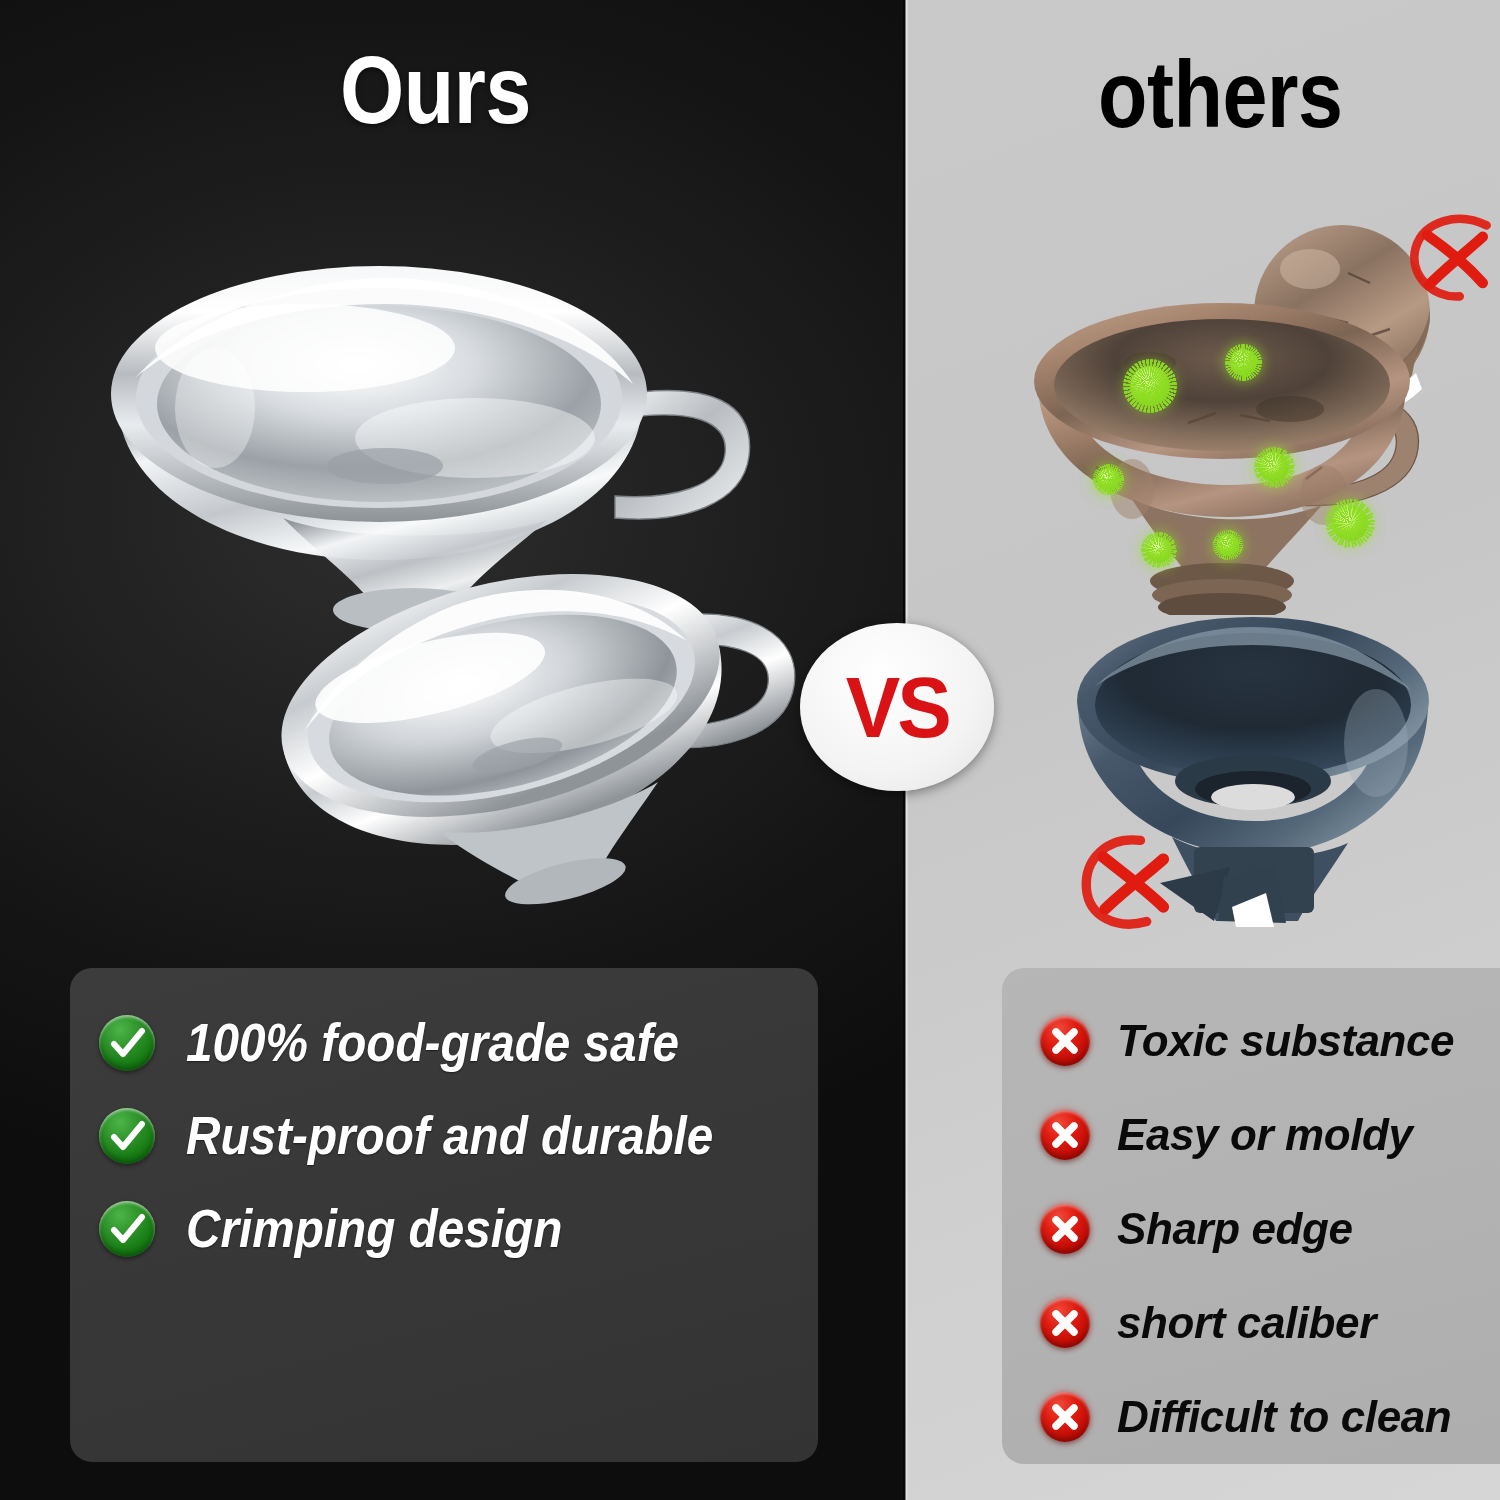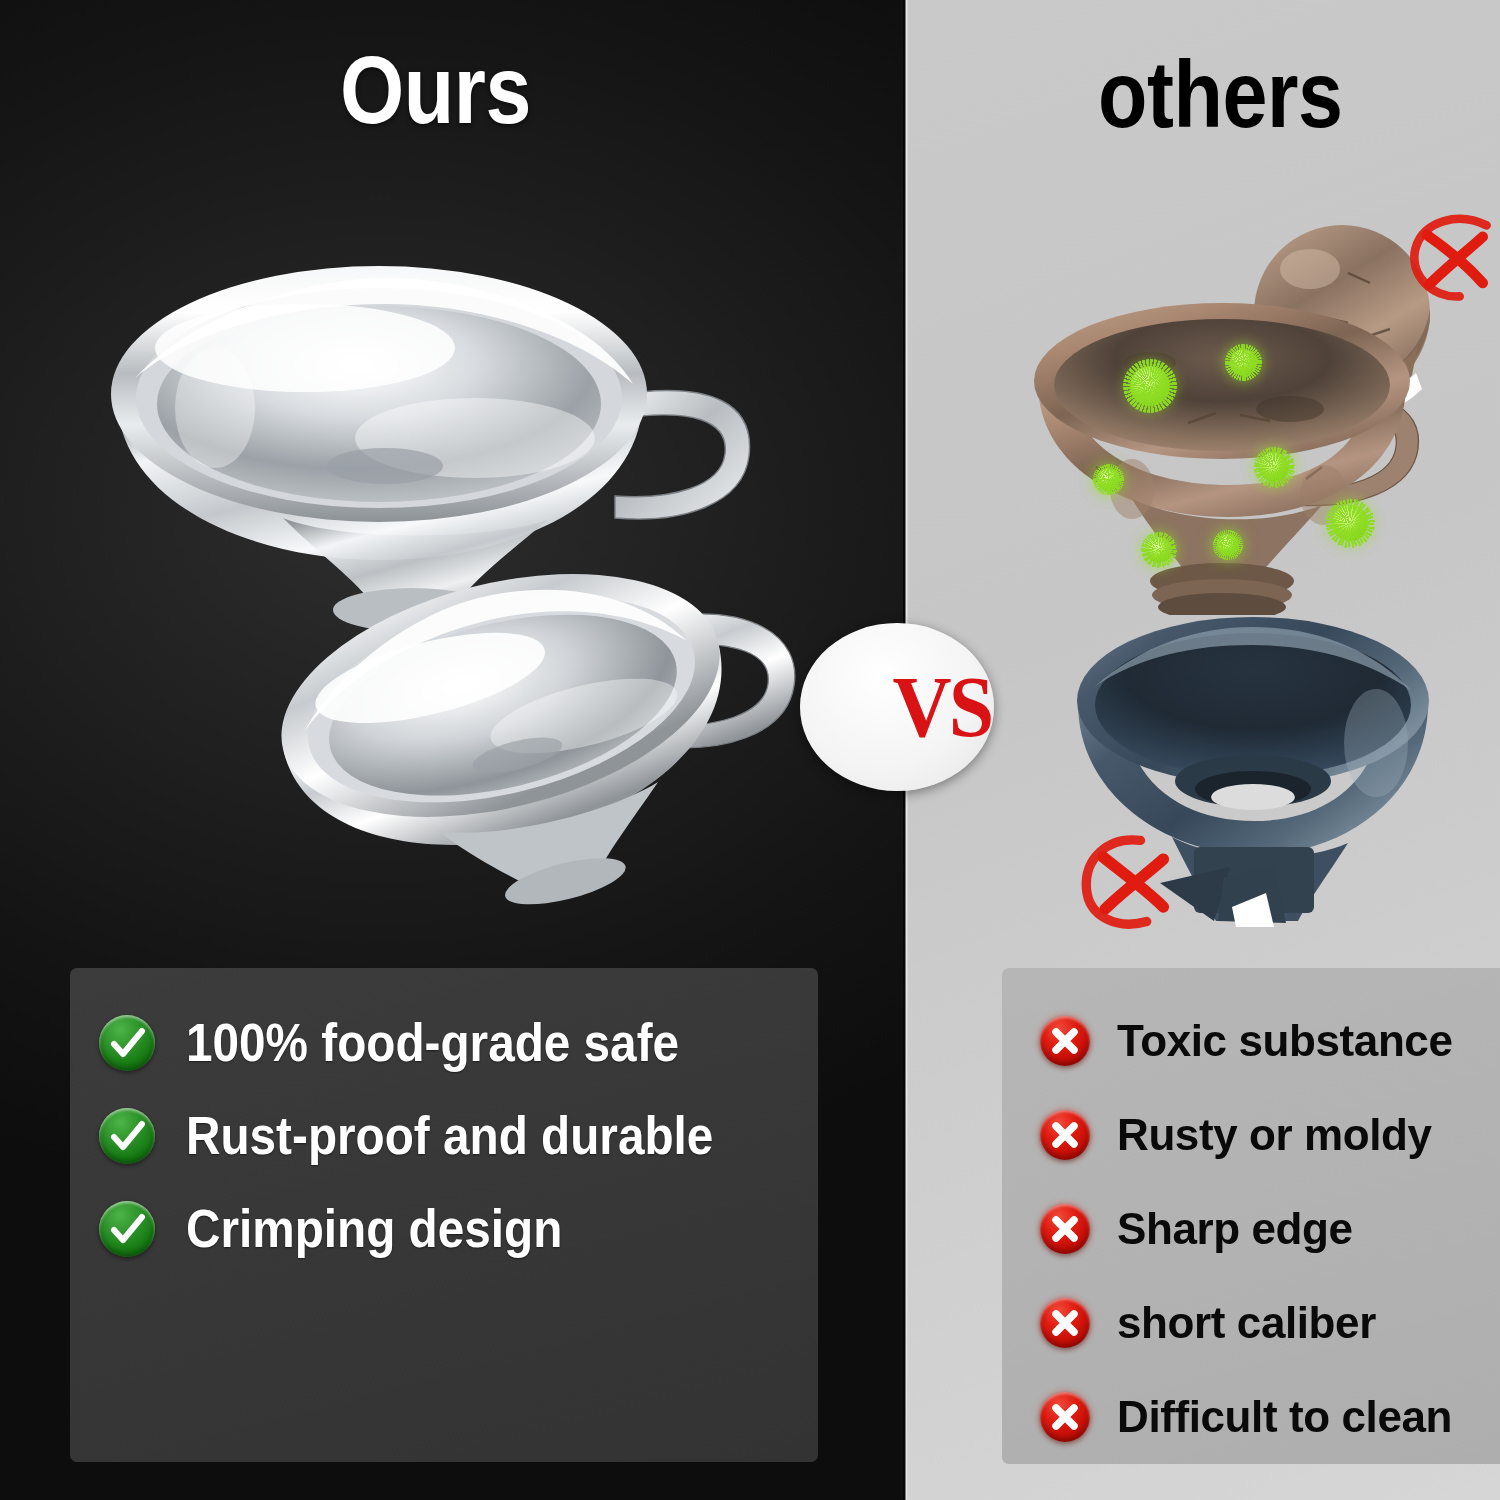--- a/index.html
+++ b/index.html
@@ -67,22 +67,23 @@
     left: 1098px;
     top: 48px;
     font-size: 94px;
     color: #000000;
     transform-origin: left top;
   }
 
   
   .feature-box {
     position: absolute;
-    border-radius: 7px;
+    border-radius: 22px;
     box-sizing: border-box;
+    font-style: italic;
   }
   .feature-box-left {
     left: 70px;
     top: 968px;
     width: 748px;
     height: 494px;
     background: linear-gradient(165deg, #3c3c3c 0%, #373737 55%, #333333 100%);
     padding: 28px 0 0 0;
   }
   .feature-box-right {
@@ -167,23 +168,22 @@
     position: absolute;
     left: 800px;
     top: 623px;
     width: 194px;
     height: 168px;
     border-radius: 50%;
     background: radial-gradient(circle at 42% 32%, #ffffff 0%, #f4f4f4 58%, #e3e3e3 100%);
     box-shadow: 0 3px 12px rgba(0,0,0,0.4);
     display: flex;
     align-items: center;
-    justify-content: flex-end;
+    justify-content: center;
     z-index: 40;
-    font-family: Liberation Serif, serif;
   }
   .vs-text {
     font-size: 86px;
     font-weight: 700;
     color: #d81215;
     letter-spacing: -3px;
     line-height: 1;
     transform: scaleX(0.95);
   }
 
@@ -527,21 +527,21 @@
           </svg>
       </span>
       <span class="feature-text feature-text-right">Toxic substance</span>
     </div>
     <div class="feature-row">
       <span class="badge badge-x">
         <svg viewBox="0 0 50 50">
             <path d="M16 16 L34 34 M34 16 L16 34" stroke="#ffffff" stroke-width="7.5" fill="none" stroke-linecap="round"></path>
           </svg>
       </span>
-      <span class="feature-text feature-text-right">Rusty or moldy</span>
+      <span class="feature-text feature-text-right">Easy or moldy</span>
     </div>
     <div class="feature-row">
       <span class="badge badge-x">
         <svg viewBox="0 0 50 50">
             <path d="M16 16 L34 34 M34 16 L16 34" stroke="#ffffff" stroke-width="7.5" fill="none" stroke-linecap="round"></path>
           </svg>
       </span>
       <span class="feature-text feature-text-right">Sharp edge</span>
     </div>
     <div class="feature-row">

